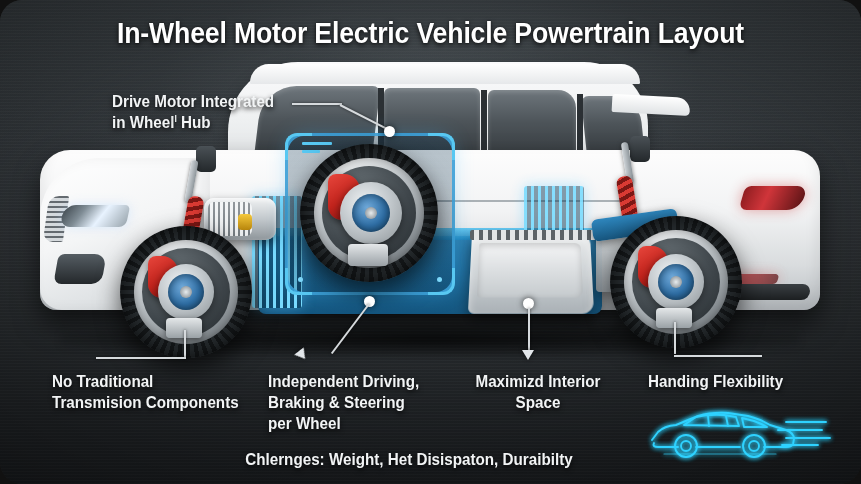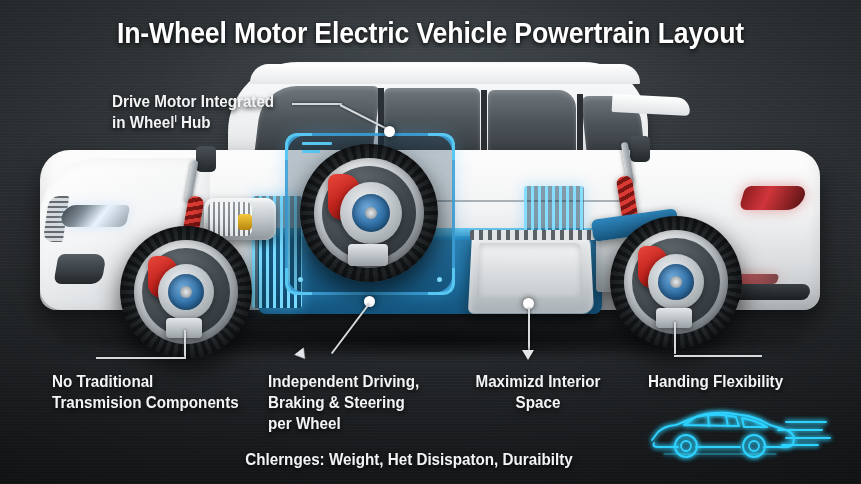--- a/index.html
+++ b/index.html
@@ -6,20 +6,21 @@
   body{font-family:"Liberation Sans", sans-serif;}
 
   #stage{
     position:relative;
     width:861px;height:484px;
     overflow:hidden;
     background:
       radial-gradient(ellipse 70% 55% at 50% 18%, rgba(120,130,136,.30) 0%, rgba(70,78,84,.10) 45%, rgba(0,0,0,0) 78%),
       repeating-linear-gradient(0deg, rgba(255,255,255,.022) 0px, rgba(255,255,255,.022) 1px, rgba(0,0,0,.03) 1px, rgba(0,0,0,.03) 3px),
       linear-gradient(180deg, #3a4044 0%, #34393d 30%, #2a2e31 62%, #1d2023 100%);
+    border-radius: 22px;
   }
   #stage:after{
     content:"";position:absolute;inset:0;pointer-events:none;
     background:radial-gradient(ellipse 85% 70% at 50% 45%, rgba(0,0,0,0) 35%, rgba(0,0,0,.45) 100%);
   }
 
   
   .title{
     position:absolute;left:0;right:0;top:17px;
     text-align:center;

